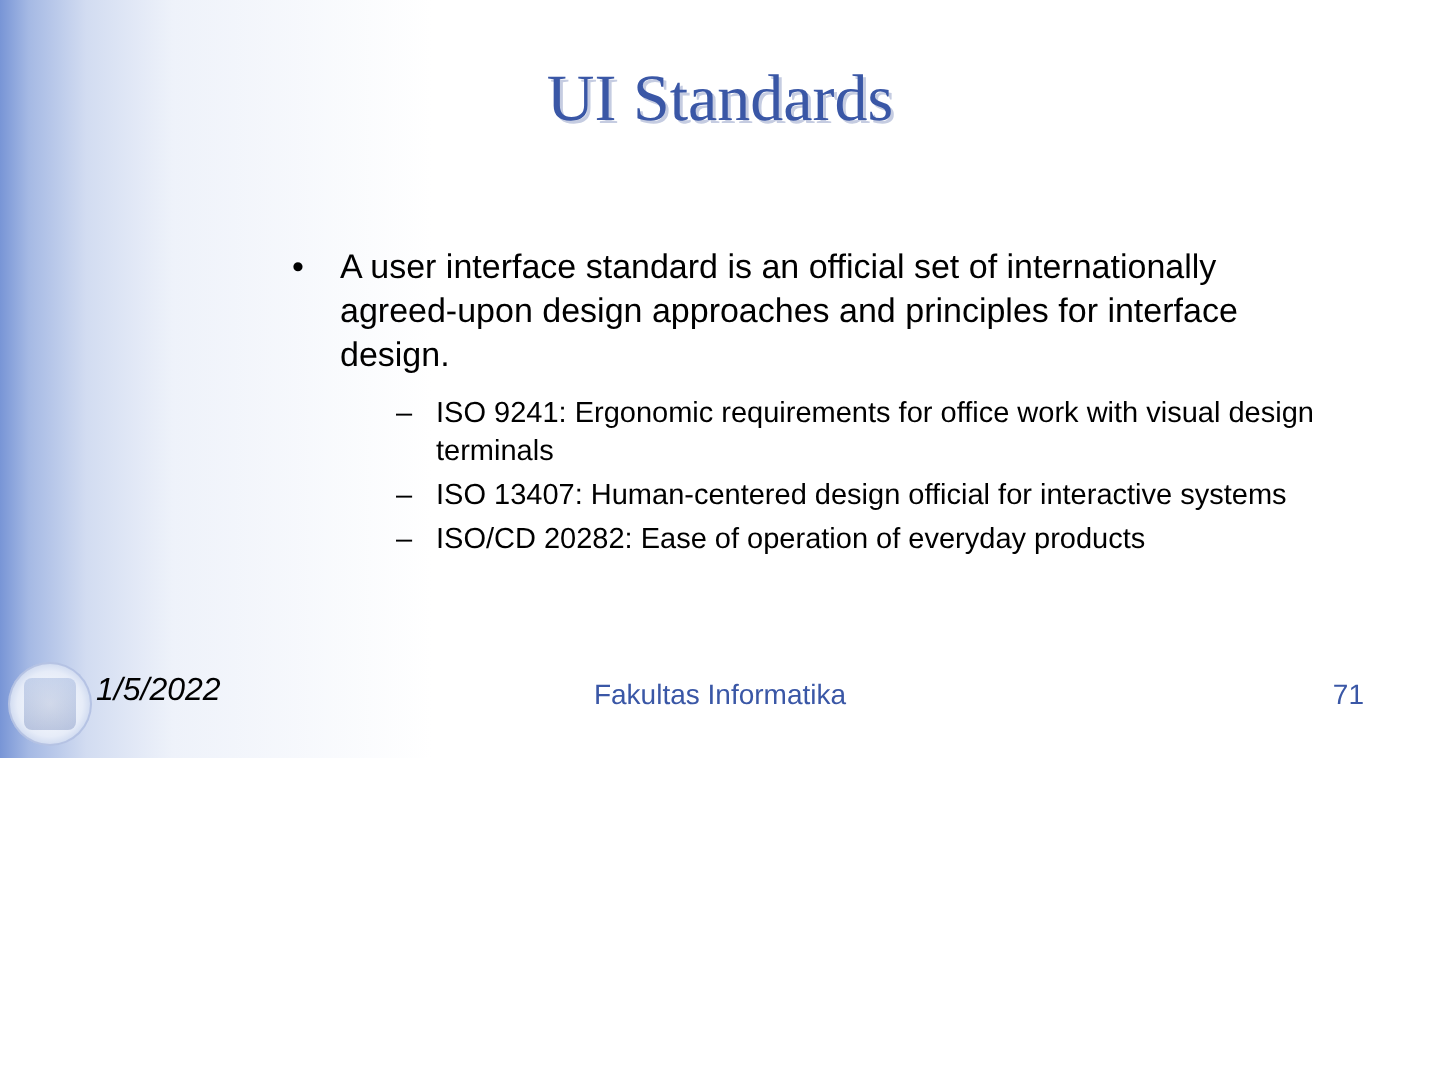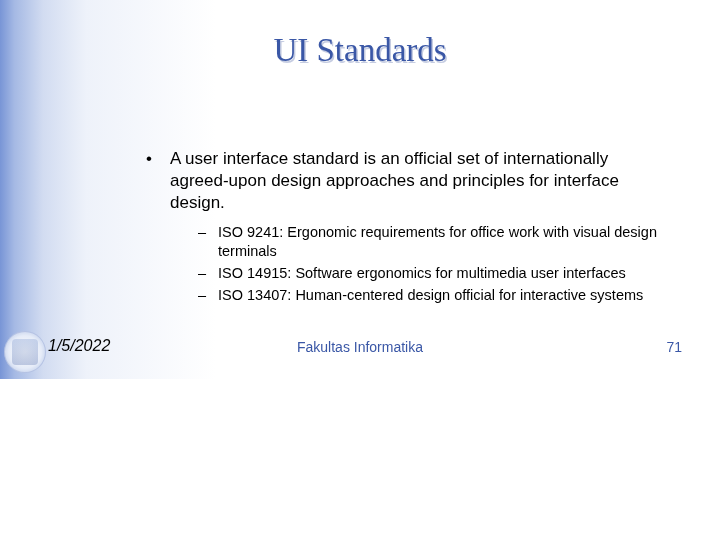--- a/index.html
+++ b/index.html
@@ -30,21 +30,21 @@
     width: 720px;
     text-align: center;
     color: #3a57a6;
     font-family: "Comic Sans MS", "Comic Sans", cursive;
     font-size: 33px;
     font-weight: normal;
     text-shadow: 1.5px 1.5px 0 rgba(90,110,170,0.35);
   }
   .body {
     position: absolute;
-    top: 148px;
+    top: 123px;
     left: 140px;
     width: 530px;
     color: #000;
     font-size: 17px;
     line-height: 1.28;
   }
   .lvl1 {
     position: relative;
     padding-left: 30px;
     margin-bottom: 10px;
@@ -119,22 +119,22 @@
 <body>
 
 <div class="slide">
 
   <div class="title">UI Standards</div>
 
   <div class="body">
     <div class="lvl1">A user interface standard is an official set of internationally agreed-upon design approaches and principles for interface design.</div>
     <div class="sublist">
       <div class="lvl2">ISO 9241: Ergonomic requirements for office work with visual design terminals</div>
-      <div class="lvl2">ISO 14915: Software ergonomics for multimedia user interfaces</div>
       <div class="lvl2">ISO 13407: Human-centered design official for interactive systems</div>
+      <div class="lvl2">ISO/CD 20282: Ease of operation of everyday products</div>
     </div>
   </div>
 
   <div class="logo"></div>
   <div class="footer-date">1/5/2022</div>
   <div class="footer-center">Fakultas Informatika</div>
   <div class="footer-page">71</div>
 
 </div>
 

